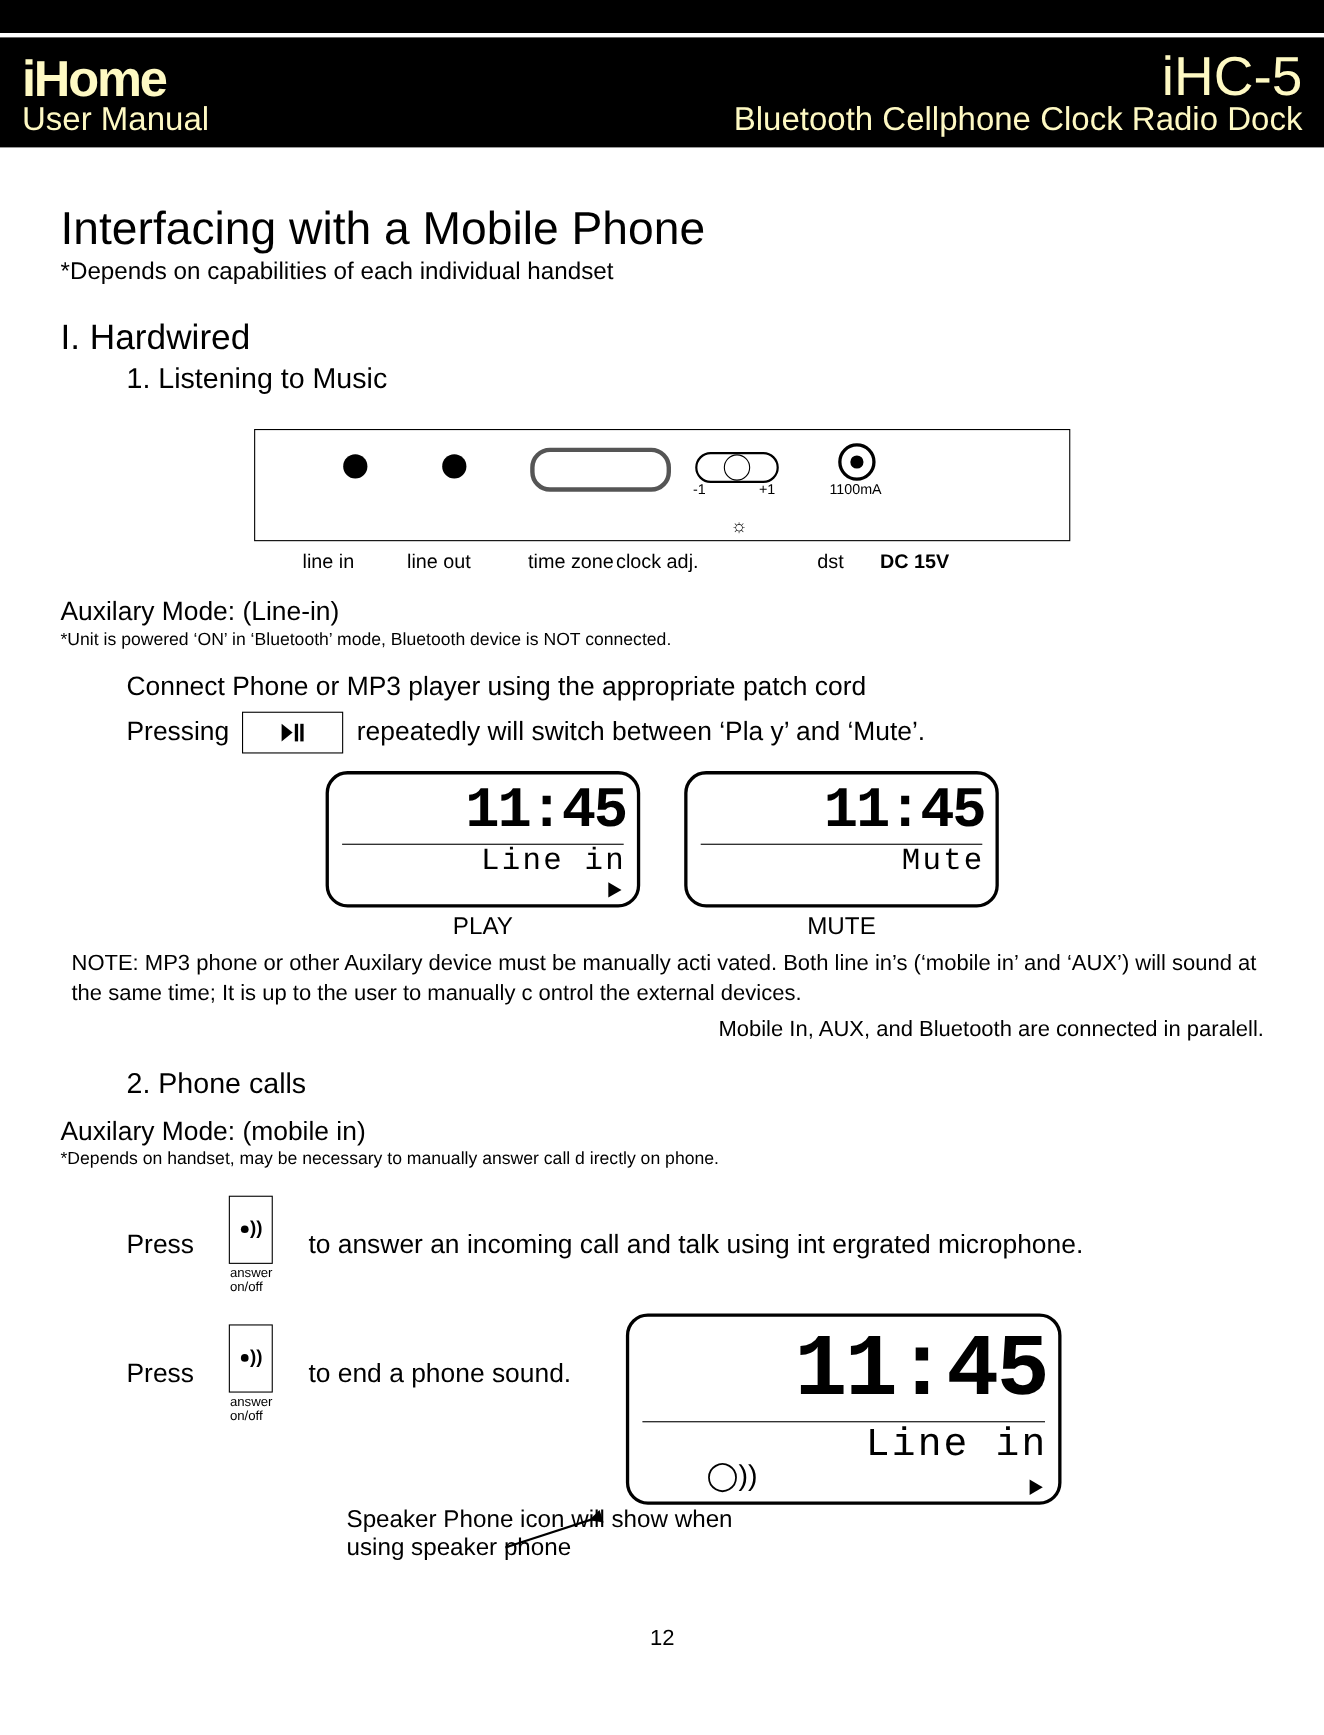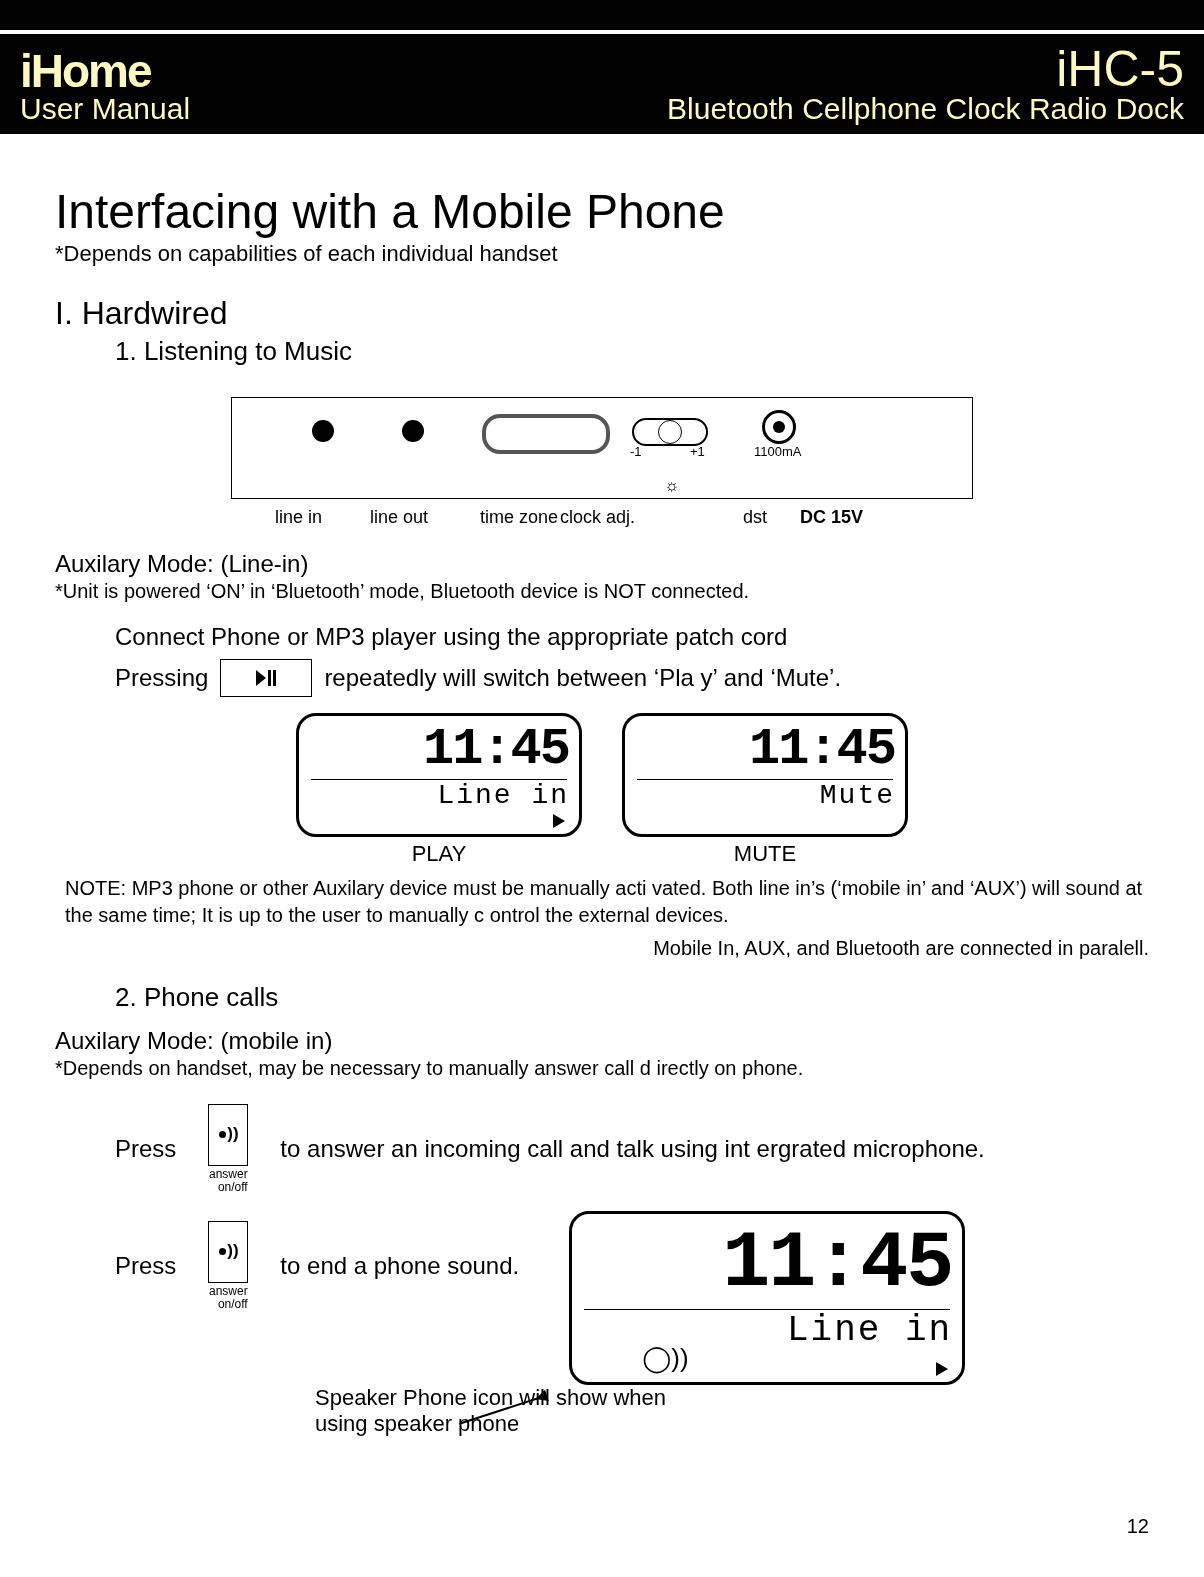--- a/index.html
+++ b/index.html
@@ -4,38 +4,38 @@
 <style>
   html,body{margin:0;padding:0;background:#fff;color:#000;font-family:Arial,Helvetica,sans-serif}
   .page{width:1204px;margin:0 auto;position:relative;min-height:1577px}
   .topbar{height:30px;background:#000}
   .header{background:#000;color:#fef9c3;padding:6px 20px 8px 20px;border-top:4px solid #fff}
   .header-row1{display:flex;justify-content:space-between;align-items:flex-end}
   .brand{font-family:Arial,sans-serif;font-size:46px;font-weight:700;letter-spacing:-2px}
   .model{font-size:50px}
   .header-row2{display:flex;justify-content:space-between;align-items:flex-end;font-size:30px;margin-top:-6px}
   .content{padding:30px 55px 0 55px}
-  h1{font-size:48px;font-weight:400;margin:20px 0 2px 0}
+  h1{font-size:42px;font-weight:400;margin:20px 0 2px 0}
   .subnote{font-size:22px;margin:0 0 28px 0}
   h2{font-size:32px;font-weight:400;margin:0 0 4px 0}
   .step{font-size:26px;margin-left:60px}
   .backpanel{border:1.5px solid #000;width:740px;height:100px;margin:30px auto 8px auto;position:relative}
   .jack{width:22px;height:22px;border-radius:50%;background:#000;position:absolute;top:22px}
   .jack.linein{left:80px}
   .jack.lineout{left:170px}
   .oval{width:120px;height:32px;border:4px solid #555;border-radius:18px;position:absolute;top:16px;left:250px}
   .switch{width:72px;height:24px;border:2px solid #000;border-radius:14px;position:absolute;top:20px;left:400px}
   .switch .knob{width:22px;height:22px;border:1px solid #000;border-radius:50%;background:#fff;position:absolute;left:24px;top:0}
   .txt{position:absolute;font-size:13px}
   .dc{width:28px;height:28px;border:3px solid #000;border-radius:50%;position:absolute;top:12px;left:530px;display:flex;align-items:center;justify-content:center}
   .dc::after{content:'';width:12px;height:12px;border-radius:50%;background:#000}
   .labelrow{display:flex;gap:0;font-size:18px;margin-left:220px}
   .labelrow span{display:inline-block}
   .mode-title{font-size:24px;margin:22px 0 2px 0}
-  .mode-sub{font-size:20px;margin:0 0 20px 0}
+  .mode-sub{font-size:16px;margin:0 0 20px 0}
   .instr{font-size:24px;margin:8px 0 8px 60px}
   .inline{display:flex;align-items:center;gap:12px;font-size:24px;margin:8px 0 8px 60px}
   .btnbox{border:1.5px solid #000;width:90px;height:36px;display:flex;align-items:center;justify-content:center}
   .playpause{display:inline-block;position:relative;width:20px;height:16px}
   .playpause::before{content:'';position:absolute;left:0;top:0;border-left:10px solid #000;border-top:8px solid transparent;border-bottom:8px solid transparent}
   .playpause::after{content:'';position:absolute;left:12px;top:0;width:3px;height:16px;background:#000;box-shadow:5px 0 0 #000}
   .screens{display:flex;gap:40px;justify-content:center;margin:16px 0 6px 0}
   .screen{border:3px solid #000;border-radius:20px;width:260px;height:110px;position:relative;padding:4px 10px}
   .big .screen{width:370px;height:160px}
   .clock{font-family:"Courier New",monospace;font-size:52px;font-weight:700;letter-spacing:-2px;text-align:right}
@@ -43,31 +43,31 @@
   .line{border-top:1px solid #000;margin:0 2px}
   .mode-lcd{font-family:"Courier New",monospace;font-size:28px;text-align:right;letter-spacing:2px}
   .big .mode-lcd{font-size:36px}
   .tri{display:inline-block;border-left:12px solid #000;border-top:7px solid transparent;border-bottom:7px solid transparent;position:absolute;bottom:6px;right:14px}
   .caption{text-align:center;font-size:22px;margin-top:4px}
   .note{font-size:20px;margin:8px 0 8px 10px;line-height:1.35}
   .center{text-align:right;font-size:20px;margin:6px 0 22px 0}
   .callrow{display:flex;align-items:center;gap:32px;font-size:24px;margin:24px 0 18px 60px}
   .stub{display:flex;flex-direction:column;align-items:center}
   .tallbox{border:1.5px solid #000;width:38px;height:60px;display:flex;align-items:center;justify-content:center}
-  .tinytxt{font-size:12px;text-align:right;line-height:1.05;margin-top:2px}
+  .tinytxt{font-size:12px;text-align:left;line-height:1.05;margin-top:2px}
   .spk{display:inline-block;width:22px;height:18px;position:relative}
   .spk::before{content:'';position:absolute;left:2px;top:5px;width:7px;height:7px;background:#000;border-radius:50%}
   .spk::after{content:'))';position:absolute;left:10px;top:-2px;font-weight:bold;font-size:17px}
   .bigscreen-wrap{display:flex;align-items:flex-start;gap:20px}
   .spk-note{font-size:22px;margin-left:260px;max-width:380px}
   .big{position:relative}
   .spk-icon-lcd{position:absolute;bottom:8px;left:70px;font-size:26px}
   .arrow{position:absolute;width:90px;height:2px;background:#000;transform:rotate(-18deg);transform-origin:right}
   .arrow::after{content:'';position:absolute;right:-2px;top:-5px;border-right:12px solid #000;border-top:6px solid transparent;border-bottom:6px solid transparent}
-  .pagenum{text-align:right;font-size:20px;margin-top:60px}
+  .pagenum{text-align:center;font-size:20px;margin-top:40px}
   .light{position:absolute;font-size:17px}
 </style>
 </head>
 <body>
 
 <div class="page">
   <div class="topbar"></div>
   <div class="header">
     <div class="header-row1">
       <span class="brand">iHome</span>

